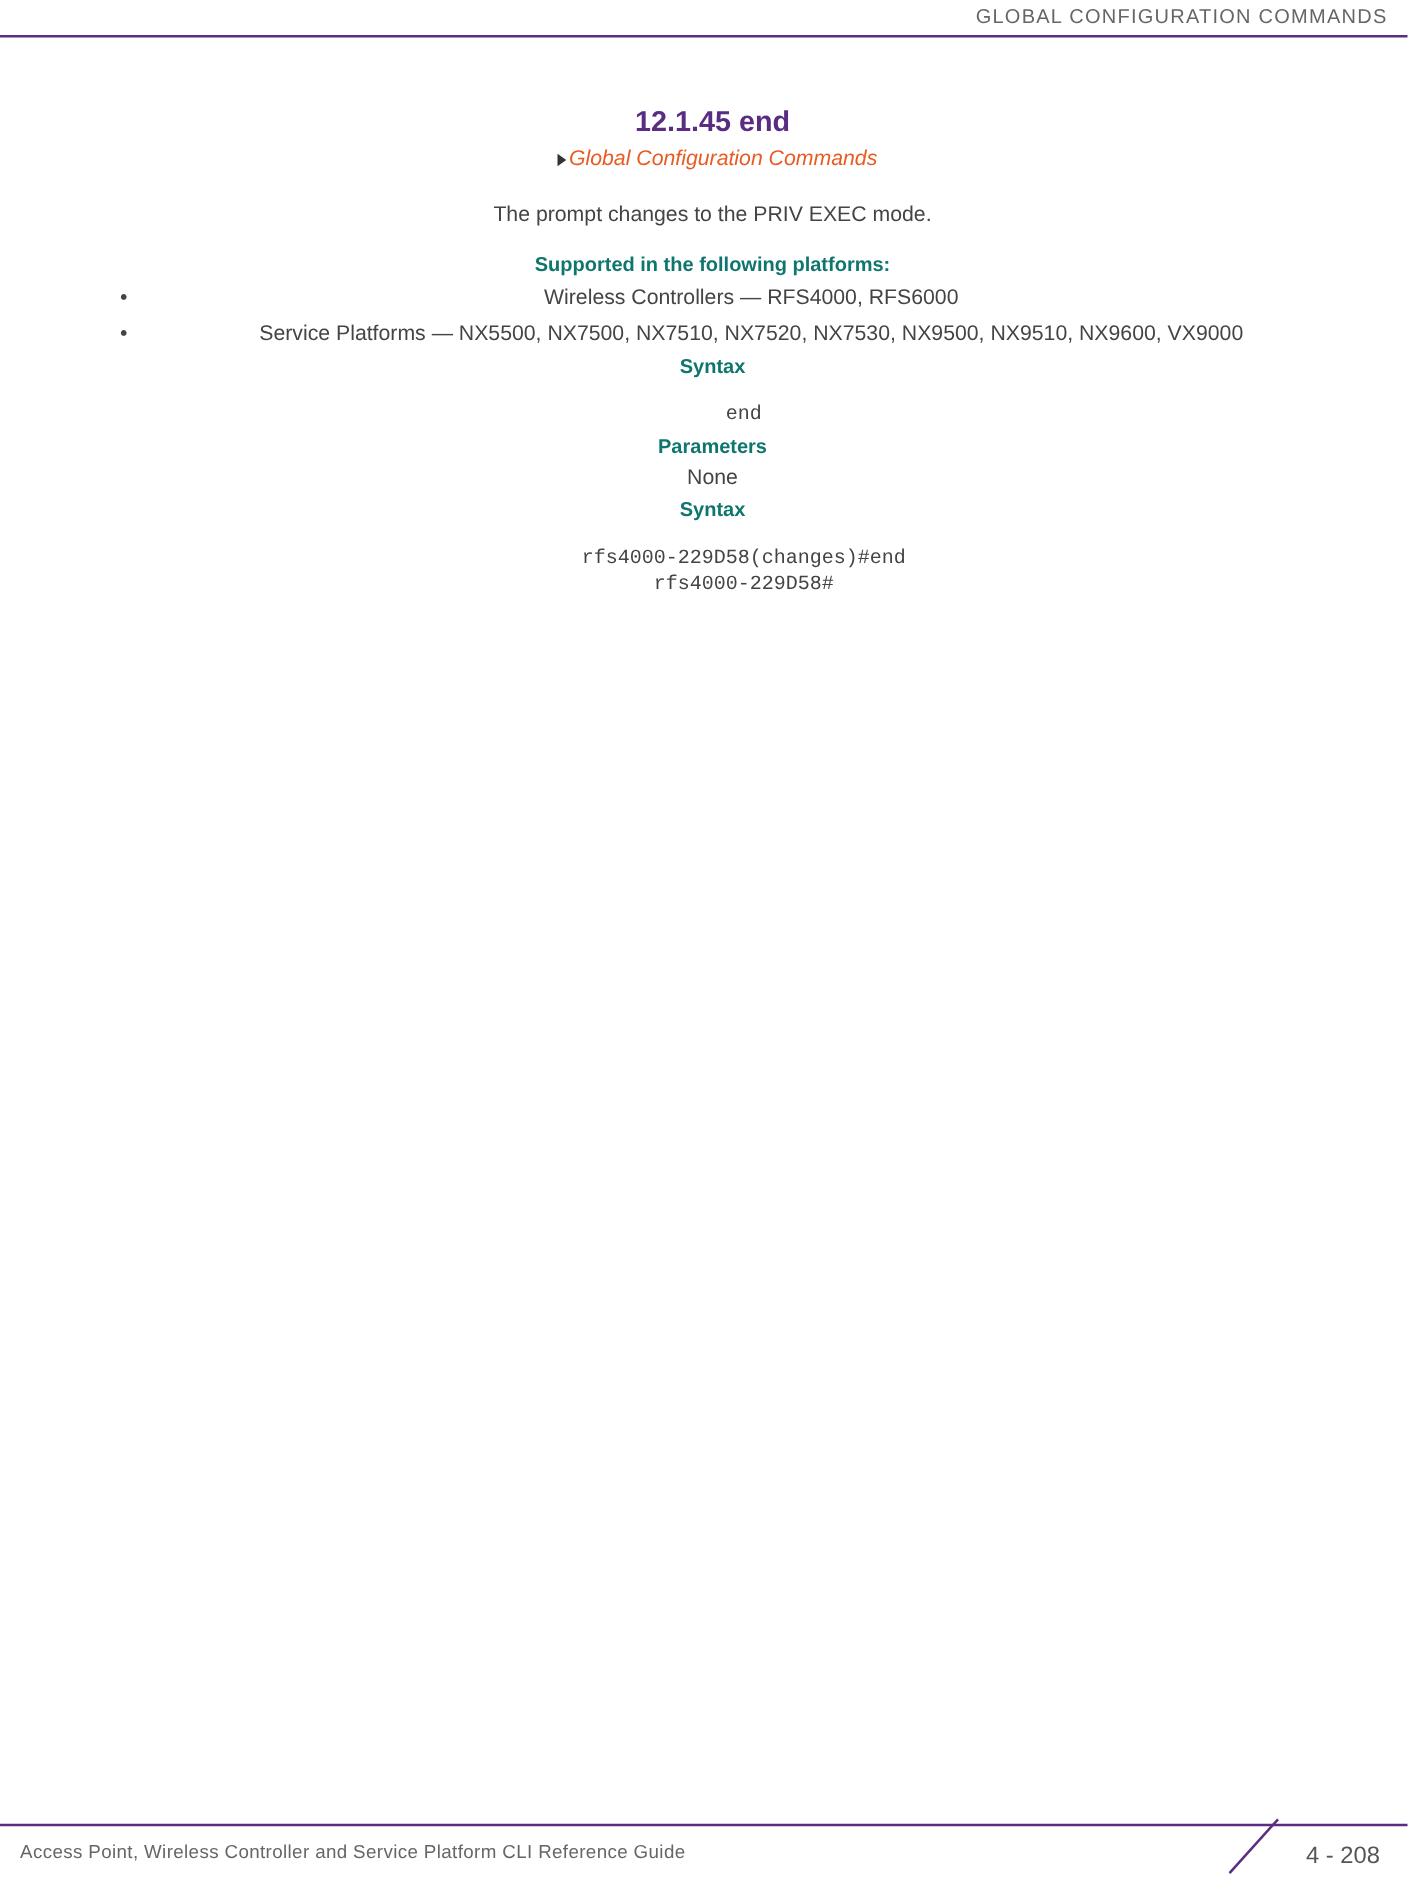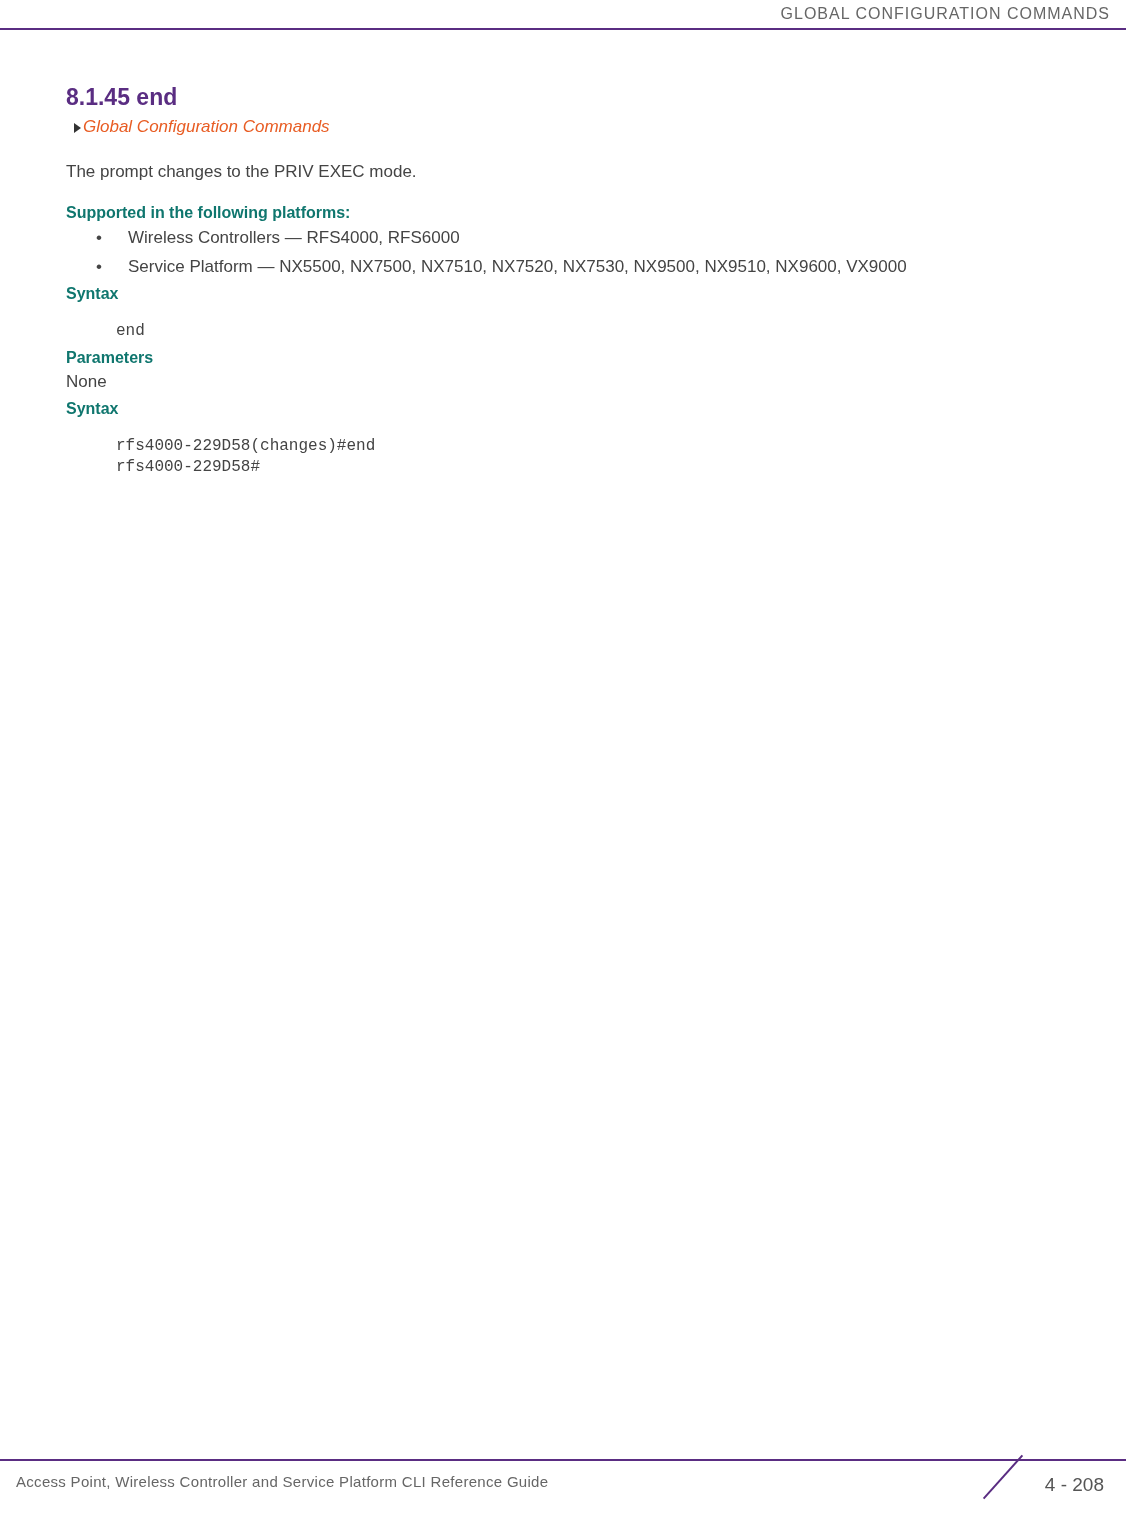--- a/index.html
+++ b/index.html
@@ -1,15 +1,15 @@
 <!DOCTYPE html>
 <html><head>
   <meta charset="utf-8">
   <style>
-    * { margin: 0; padding: 0; box-sizing: border-box; }
+    * { margin: 0; padding: 0; box-sizing: border-box; text-align: center; }
     body {
       font-family: Arial, Helvetica, sans-serif;
       background: #fff;
       width: 1126px;
       height: 1516px;
       position: relative;
       color: #333;
     }
     .header-line {
       position: absolute;
@@ -140,31 +140,31 @@
       left: -4px;
     }
   </style>
 </head>
 <body>
 
 <div class="header-text">GLOBAL CONFIGURATION COMMANDS</div>
 <div class="header-line"></div>
 
 <div class="content">
-  <div class="section-title">8.1.45 end</div>
+  <div class="section-title">12.1.45 end</div>
   <div class="breadcrumb">
     <span class="breadcrumb-arrow"></span><span>Global Configuration Commands</span>
   </div>
 
   <div class="para">The prompt changes to the PRIV EXEC mode.</div>
 
   <div class="bold-heading">Supported in the following platforms:</div>
   <ul class="bullets">
     <li>Wireless Controllers — RFS4000, RFS6000</li>
-    <li>Service Platform — NX5500, NX7500, NX7510, NX7520, NX7530, NX9500, NX9510, NX9600, VX9000</li>
+    <li>Service Platforms — NX5500, NX7500, NX7510, NX7520, NX7530, NX9500, NX9510, NX9600, VX9000</li>
   </ul>
 
   <div class="bold-heading">Syntax</div>
   <div class="code">end</div>
 
   <div class="bold-heading">Parameters</div>
   <div class="para" style="margin-bottom:6px;">None</div>
 
   <div class="bold-heading">Syntax</div>
   <div class="code">rfs4000-229D58(changes)#end

